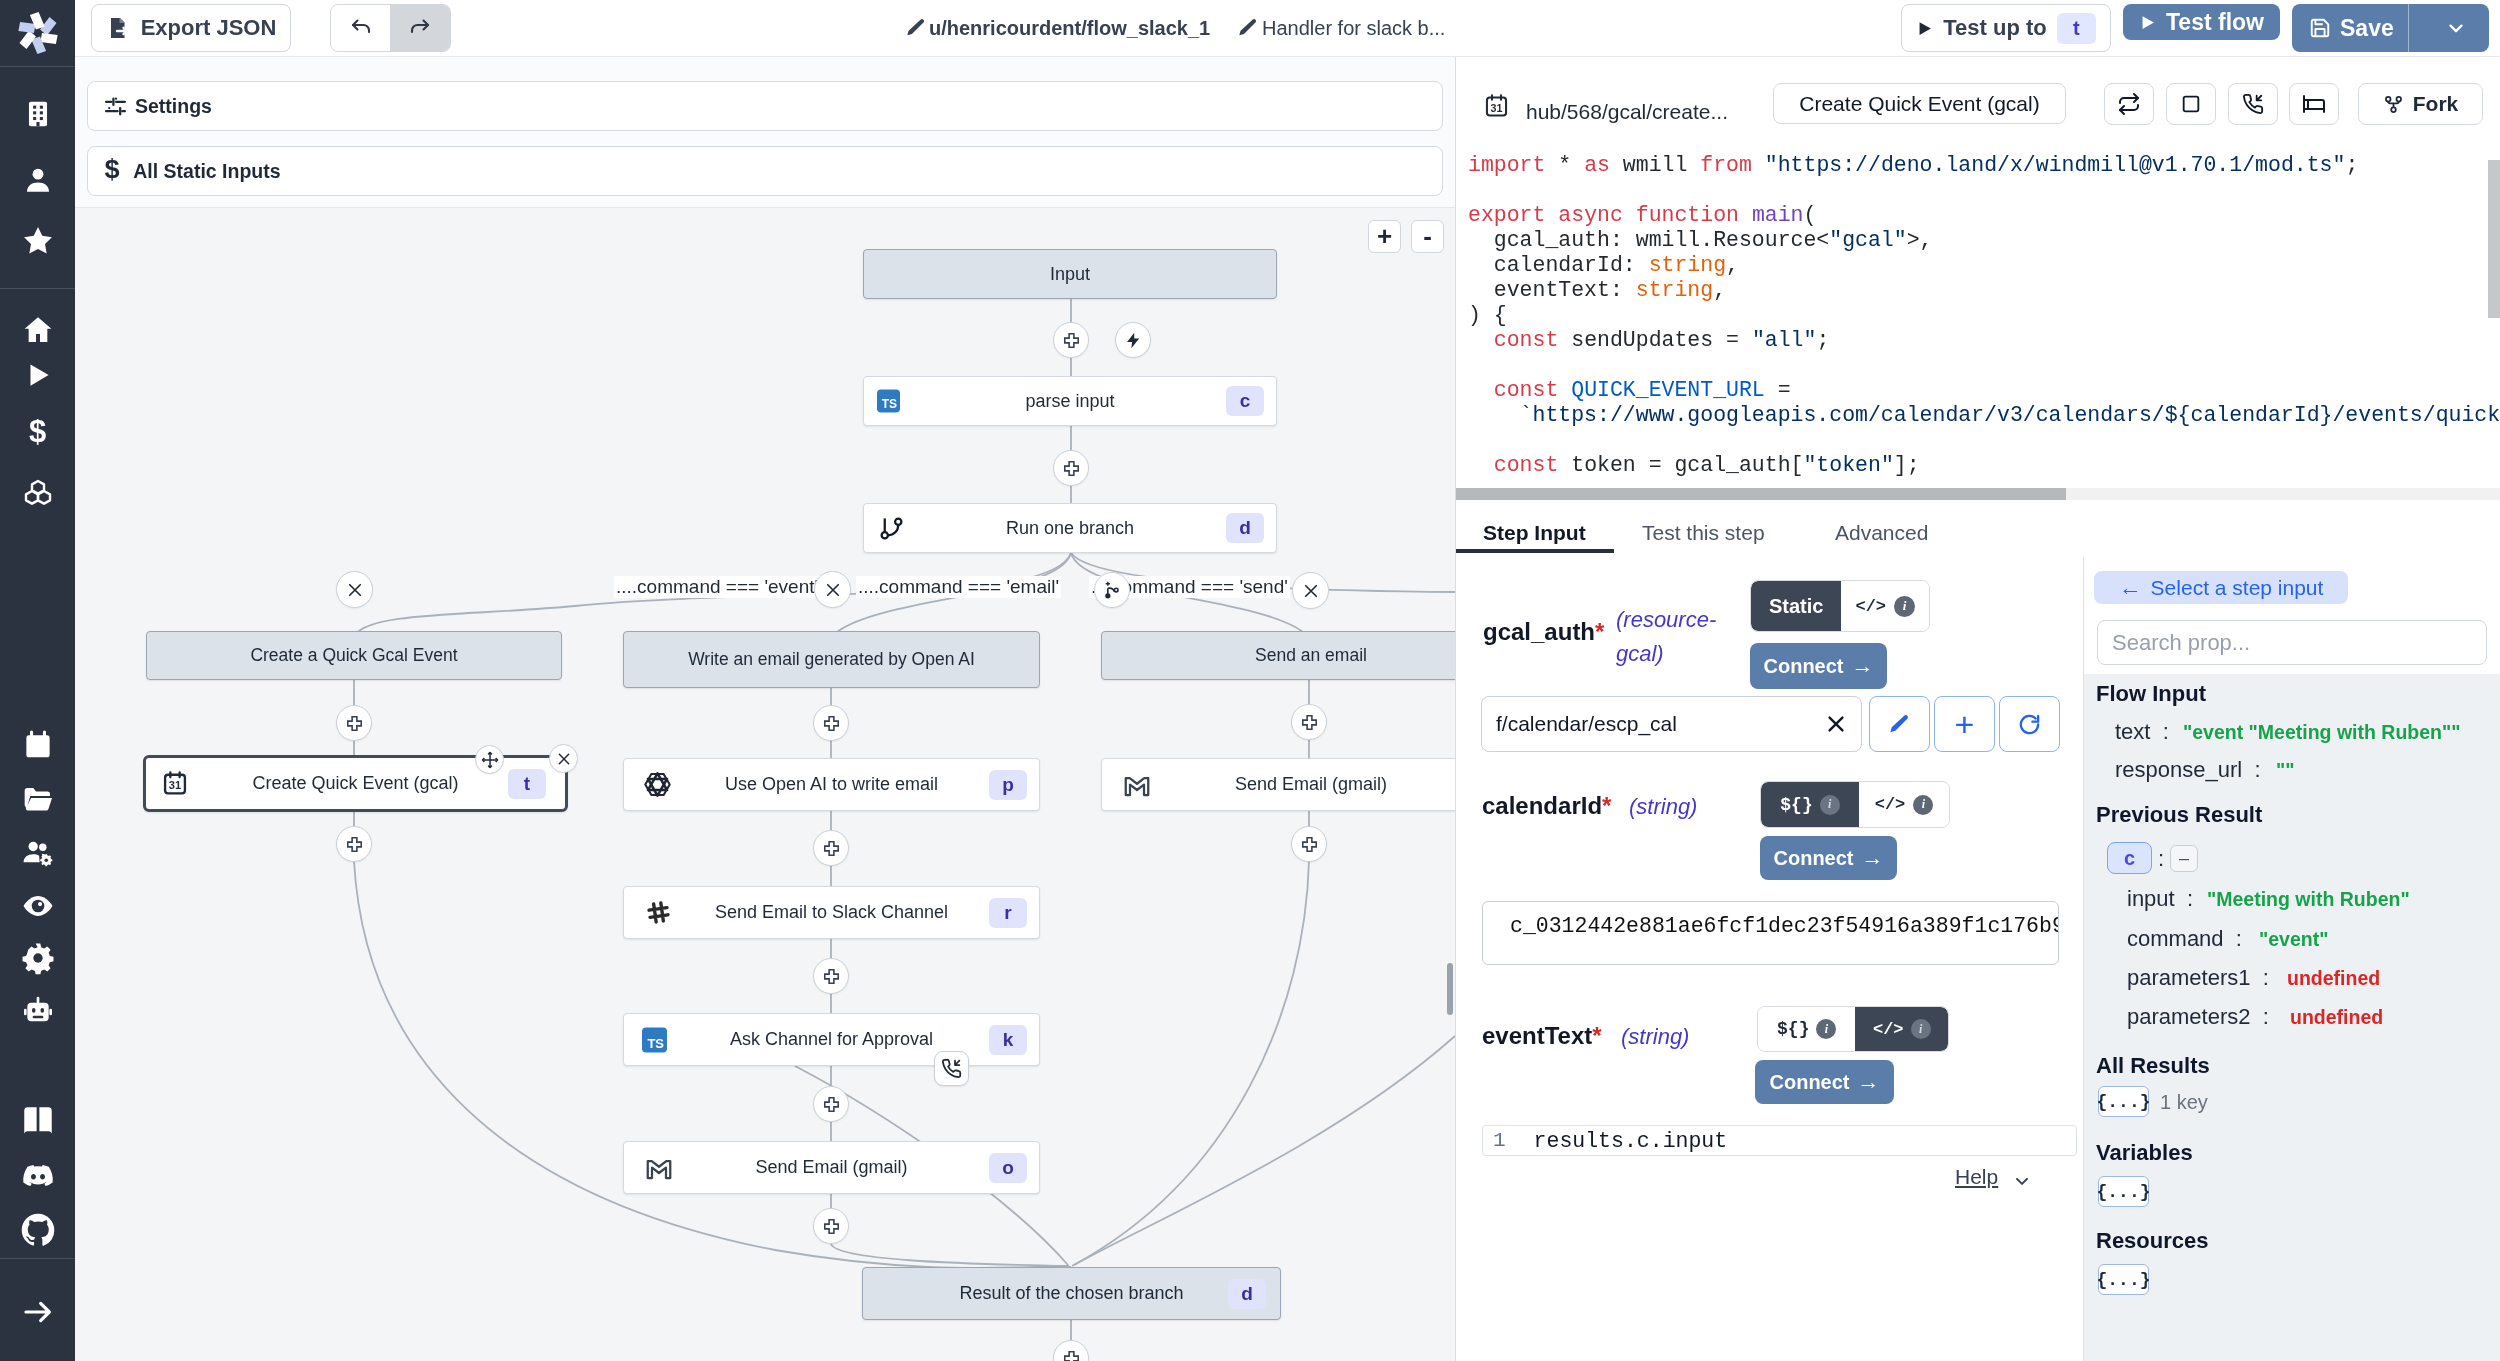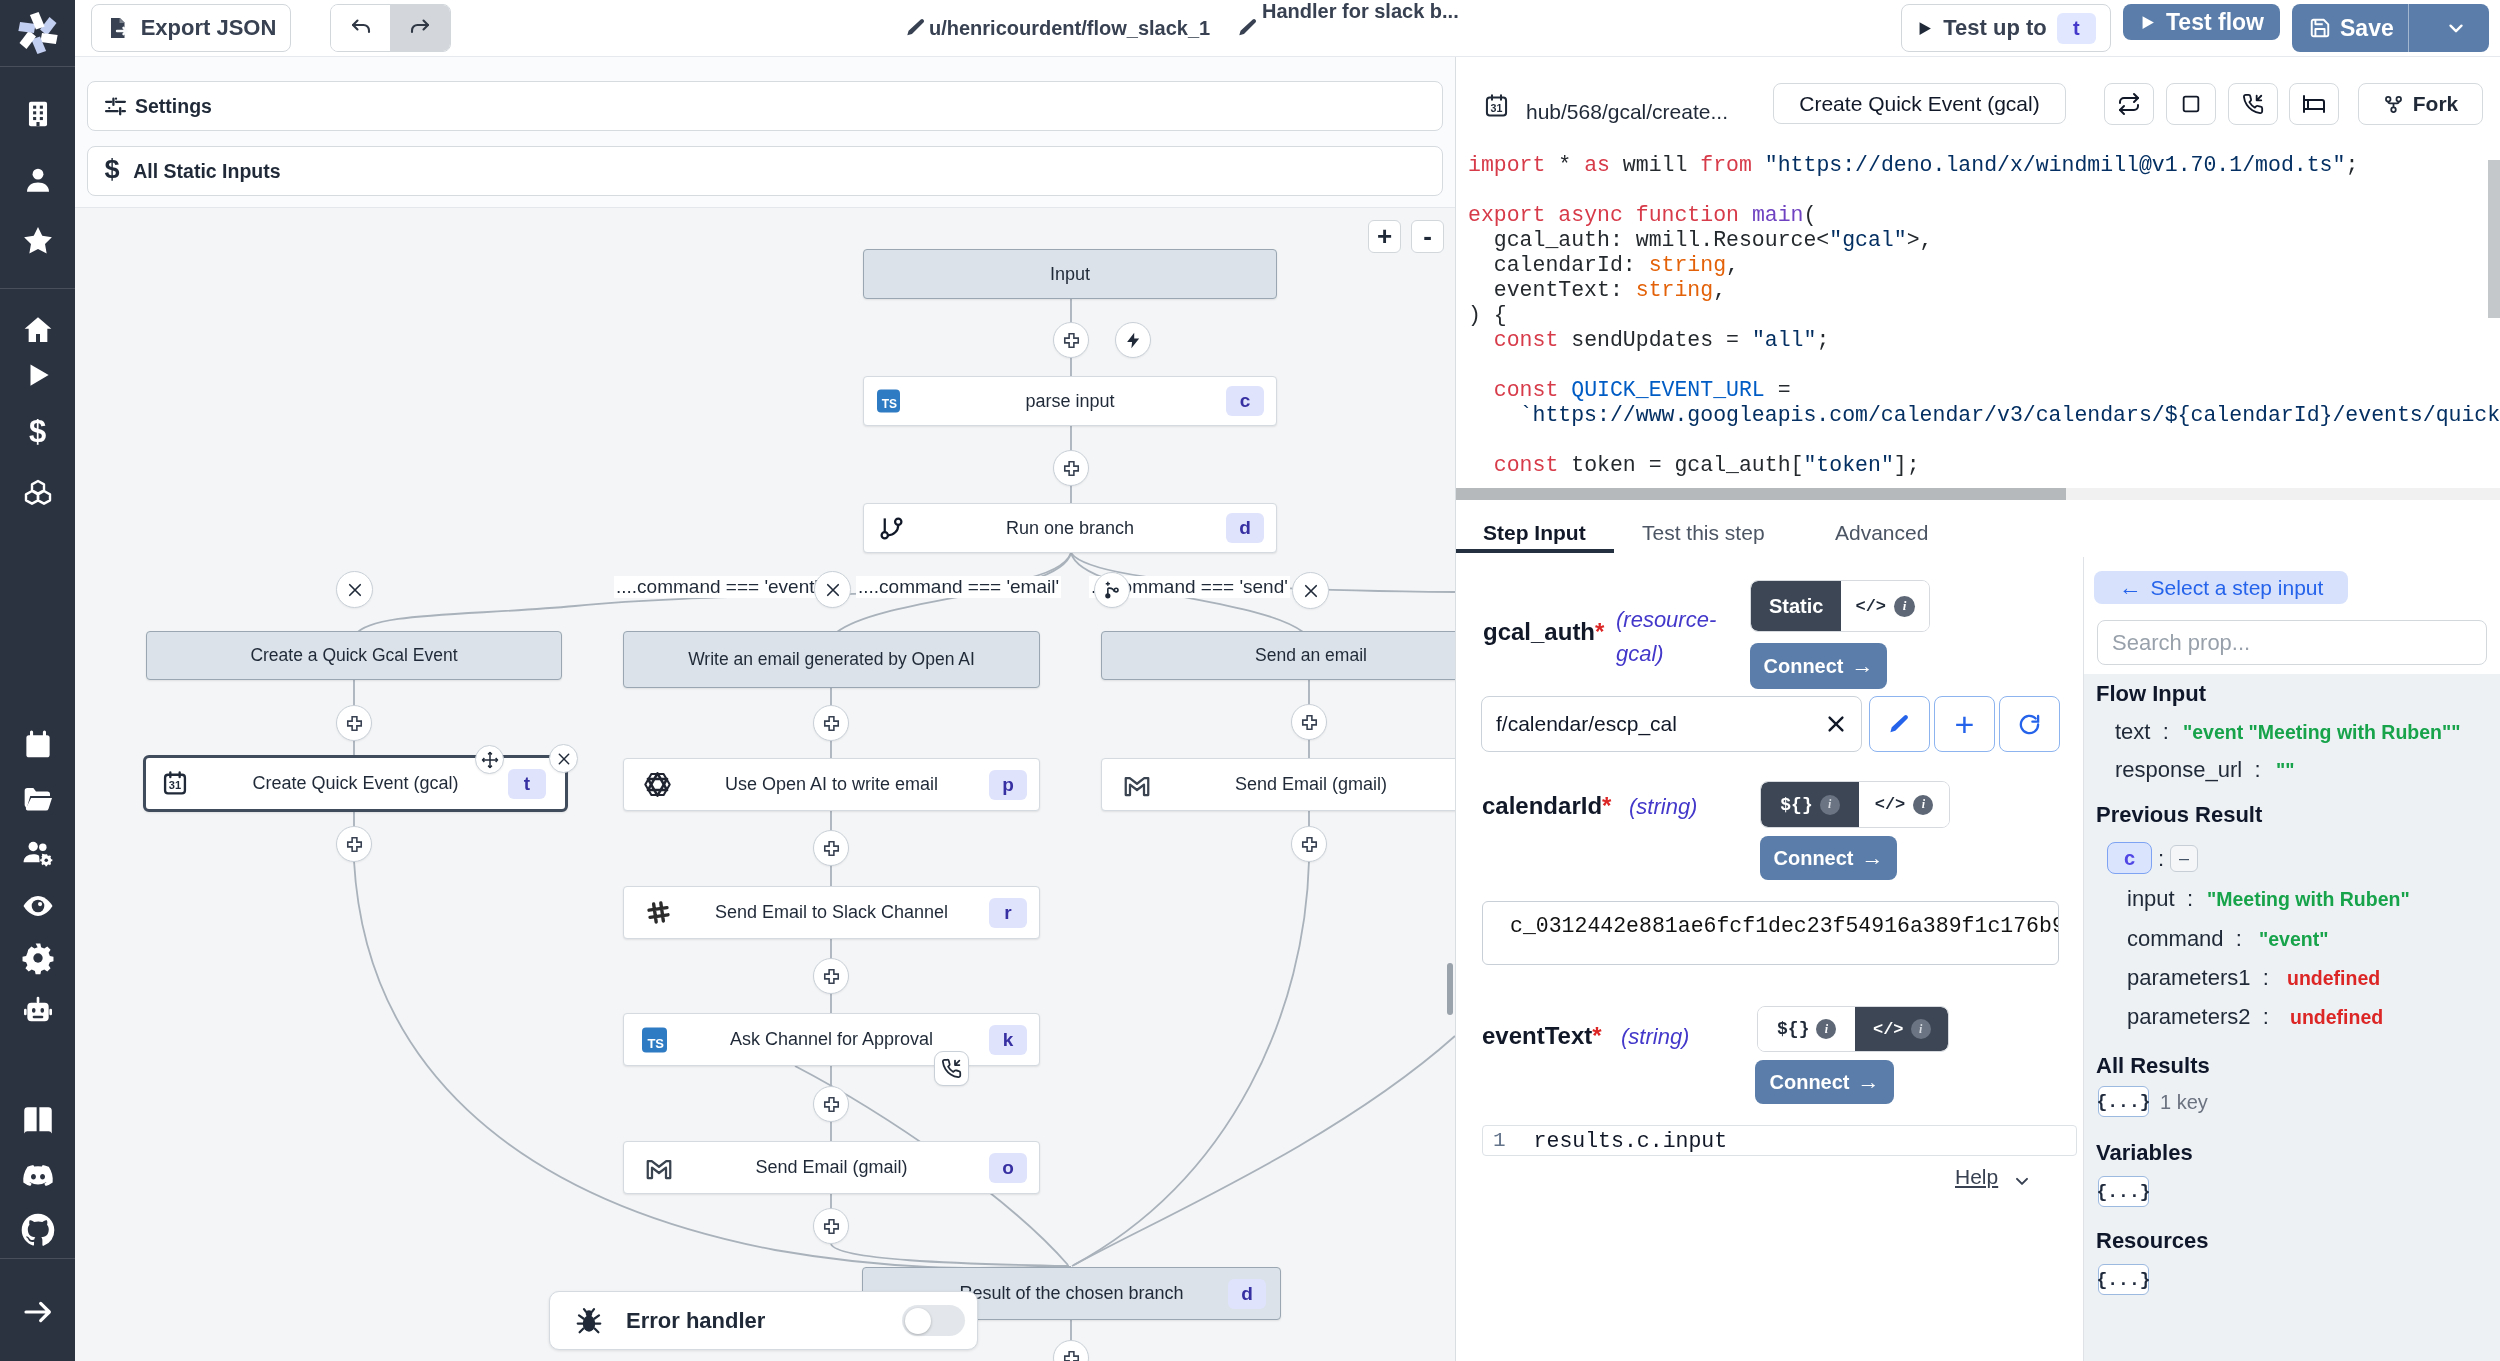--- a/index.html
+++ b/index.html
@@ -189,21 +189,21 @@
           </svg>
     </div>
   </div>
   <svg style="position:absolute;left:830px;top:17px" width="22" height="22" viewBox="0 0 24 24" fill="#374151">
         <path d="M17.2 2.6a2.3 2.3 0 0 1 3.2 3.2L7.6 18.6 2.5 20l1.4-5.1Z"></path>
       </svg>
   <div style="position:absolute;left:854px;top:17px;font-size:20px;font-weight:bold;color:#374151">u/henricourdent/flow_slack_1</div>
   <svg style="position:absolute;left:1162px;top:17px" width="22" height="22" viewBox="0 0 24 24" fill="#374151">
         <path d="M17.2 2.6a2.3 2.3 0 0 1 3.2 3.2L7.6 18.6 2.5 20l1.4-5.1Z"></path>
       </svg>
-  <div style="position:absolute;left:1187px;top:0;font-size:20px;font-weight:bold;color:#374151">Handler for slack b...</div>
+  <div style="position:absolute;left:1187px;top:17px;font-size:20px;font-weight:normal;color:#374151">Handler for slack b...</div>
   <div class="btn white" style="left:1826px;top:4px;width:210px;height:48px;font-size:22px;gap:10px">
     <svg width="17" height="17" viewBox="0 0 24 24" fill="#1f2937">
           <path d="M5 3 21 12 5 21Z"></path>
         </svg>
     <span>Test up to</span>
     <span style="display:inline-flex;align-items:center;justify-content:center;width:39px;height:31px;background:#e0e7ff;border-radius:6px;color:#4338ca;font-size:20px">t</span>
   </div>
   <div class="btn blue" style="left:2048px;top:4px;width:157px;height:36px;font-size:23px;gap:10px">
     <svg width="17" height="17" viewBox="0 0 24 24" fill="#fff">
           <path d="M5 3 21 12 5 21Z"></path>
@@ -428,33 +428,20 @@
           <svg width="19" height="19" viewBox="0 0 24 24" fill="#fff" stroke="#374151" stroke-width="2">
             <path d="M9 3.5h6v5.5H20.5v6H15v5.5H9V15H3.5V9H9Z"></path>
           </svg>
         </div>
     <div class="gnode" style="left:787px;top:1059px;width:419px;height:53px;font-size:18px">Result of the chosen branch<div class="badge" style="right:14px">d</div></div>
     <div class="circ" style="left:978px;top:1132px;width:36px;height:36px">
           <svg width="19" height="19" viewBox="0 0 24 24" fill="#fff" stroke="#374151" stroke-width="2">
             <path d="M9 3.5h6v5.5H20.5v6H15v5.5H9V15H3.5V9H9Z"></path>
           </svg>
         </div>
-    <div style="position:absolute;left:474px;top:1083px;width:429px;height:59px;background:#fff;border:1px solid #d4dae0;border-radius:10px;box-shadow:0 1px 3px rgba(0,0,0,.1);display:flex;align-items:center">
-      <svg style="margin-left:24px" width="30" height="30" viewBox="0 0 24 24" fill="#1f2937">
-            <ellipse cx="12" cy="14" rx="5" ry="6.5"></ellipse>
-            <circle cx="12" cy="6" r="2.6"></circle>
-            <g stroke="#1f2937" stroke-width="1.8" fill="none" stroke-linecap="round">
-              <path d="M7.5 10 4 7.5M7 14H3M7.5 18 4.5 21M16.5 10 20 7.5M17 14h4M16.5 18l3 3M9.5 4.5 8 2.5M14.5 4.5 16 2.5"></path>
-            </g>
-          </svg>
-      <span style="margin-left:22px;font-size:22px;font-weight:bold;color:#1f2937">Error handler</span>
-      <div style="position:absolute;right:12px;width:63px;height:31px;background:#e3e7eb;border-radius:16px">
-            <div style="position:absolute;left:3px;top:2.5px;width:26px;height:26px;background:#fff;border-radius:50%;box-shadow:0 1px 3px rgba(0,0,0,.25)"></div>
-          </div>
-    </div>
   </div>
 </div>
 <div id="rightpanel">
   <svg style="position:absolute;left:27px;top:35px" width="27" height="28" viewBox="0 0 24 24" fill="none" stroke="#1f2937" stroke-width="1.8">
         <rect x="3.5" y="4.5" width="17" height="16" rx="2.5"></rect>
         <path d="M8 2.5v4M16 2.5v4" stroke-linecap="round"></path>
         <text x="12" y="17" font-size="9.5" font-weight="bold" fill="#1f2937" stroke="none" text-anchor="middle" font-family="Liberation Sans">31</text>
       </svg>
   <div style="position:absolute;left:70px;top:43px;font-size:21px;font-weight:500;color:#1f2937">hub/568/gcal/create...</div>
   <div style="position:absolute;left:317px;top:26px;width:293px;height:41px;border:1px solid #d5dade;border-radius:8px;display:flex;align-items:center;justify-content:center;font-size:21px;color:#111827">Create Quick Event (gcal)</div>

